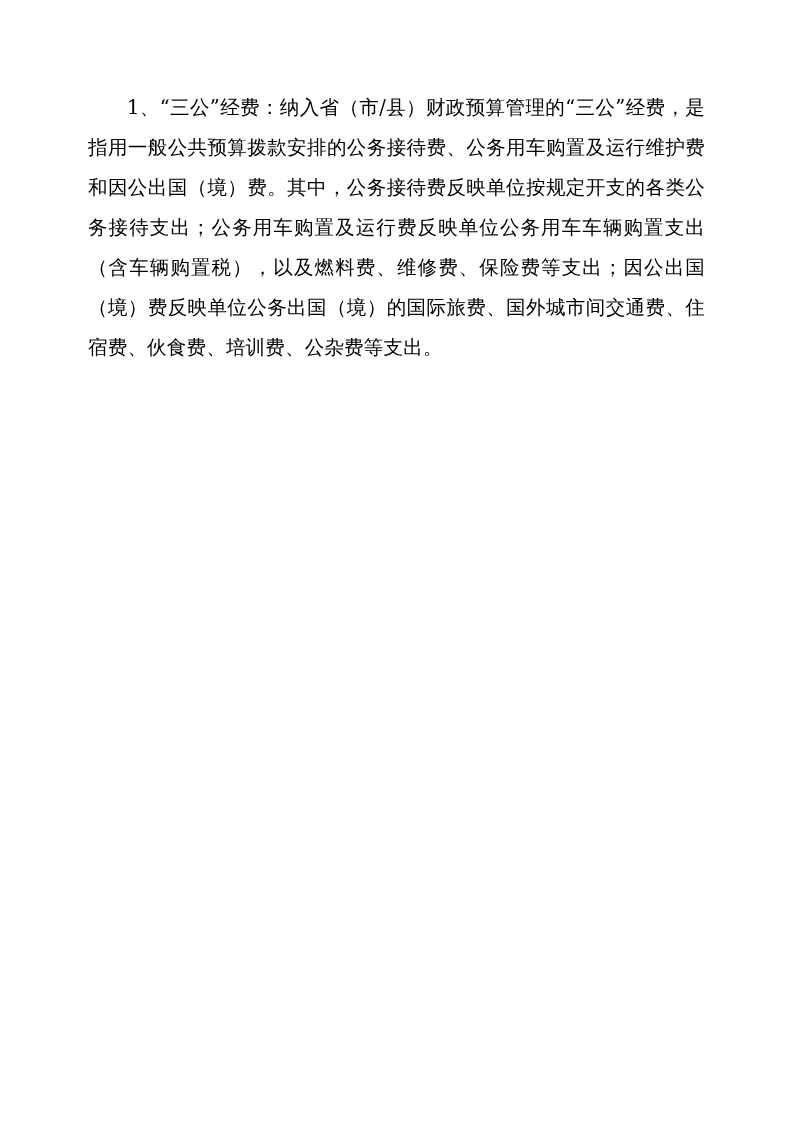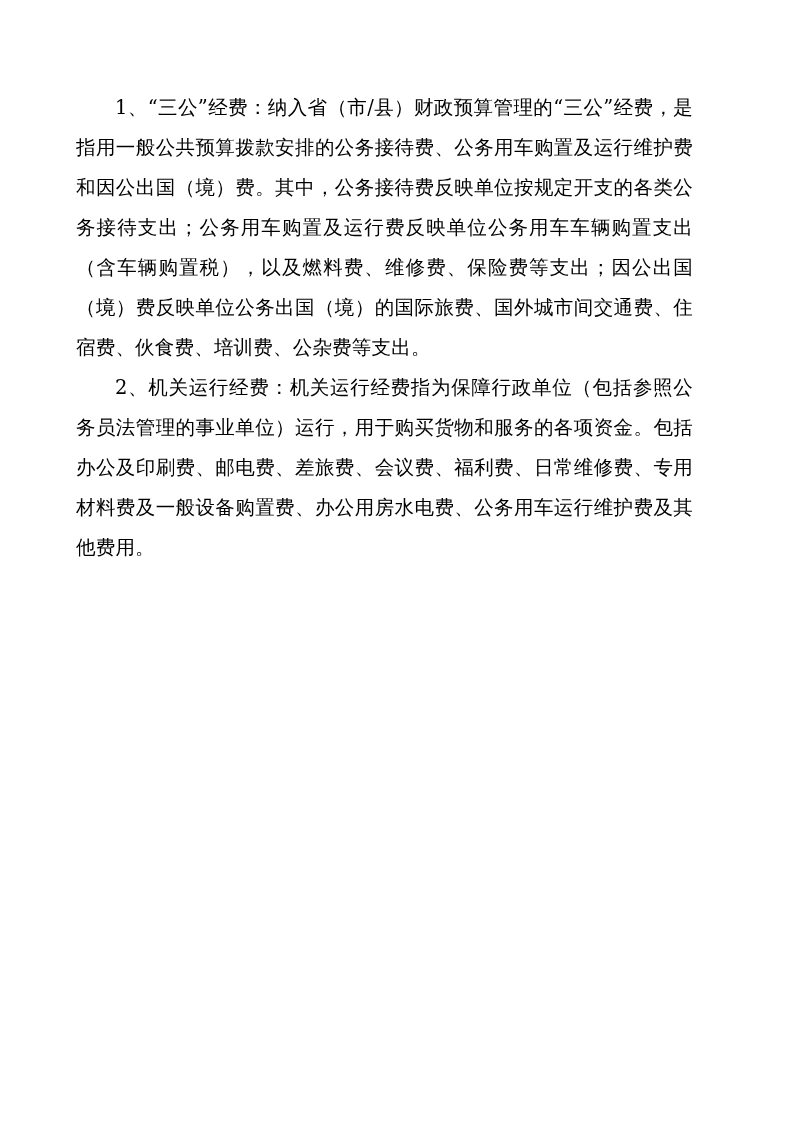--- a/index.html
+++ b/index.html
@@ -16,36 +16,35 @@
   }
   .page {
     position: relative;
     width: 793px;
     height: 1122px;
     background: #ffffff;
     box-sizing: border-box;
   }
   .content {
     position: absolute;
-    left: 76px;
+    left: 88px;
     top: 88px;
     width: 617px;
   }
   .para {
     font-size: 19.5px;
     line-height: 40px;
     text-align: justify;
     text-justify: inter-ideograph;
     text-indent: 2em;
     margin: 0 0 0 0;
     letter-spacing: 0.2px;
     font-family: "DejaVu Serif", "Liberation Serif", serif;
   }
 </style>
 </head>
 <body>
 
 <div class="page">
   <div class="content">
     <p class="para">1、“三公”经费：纳入省（市/县）财政预算管理的“三公”经费，是指用一般公共预算拨款安排的公务接待费、公务用车购置及运行维护费和因公出国（境）费。其中，公务接待费反映单位按规定开支的各类公务接待支出；公务用车购置及运行费反映单位公务用车车辆购置支出（含车辆购置税），以及燃料费、维修费、保险费等支出；因公出国（境）费反映单位公务出国（境）的国际旅费、国外城市间交通费、住宿费、伙食费、培训费、公杂费等支出。</p>
-    <p class="para">2、机关运行经费：机关运行经费指为保障行政单位（包括参照公务员法管理的事业单位）运行，用于购买货物和服务的各项资金。包括办公及印刷费、邮电费、差旅费、会议费、福利费、日常维修费、专用材料费及一般设备购置费、办公用房水电费、公务用车运行维护费及其他费用。</p>
   </div>
 </div>
 
 </body></html>

